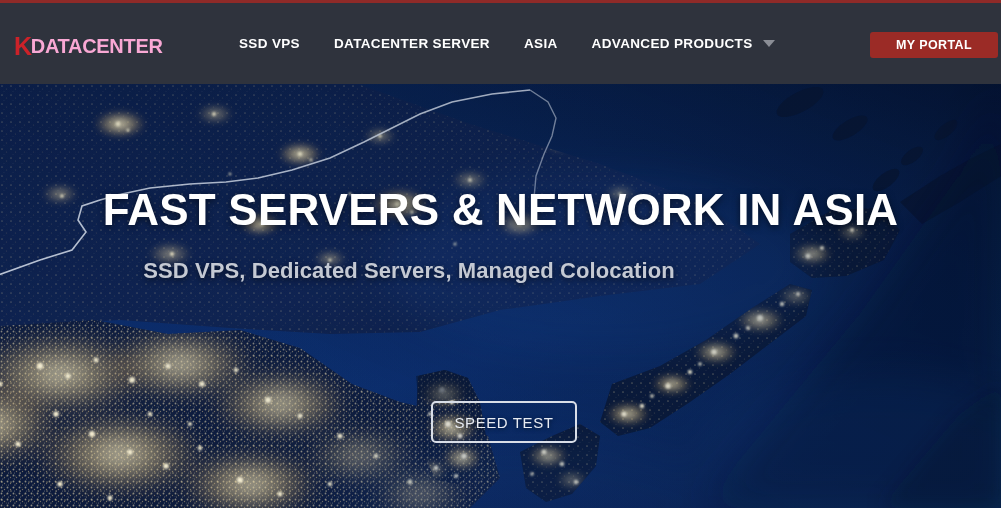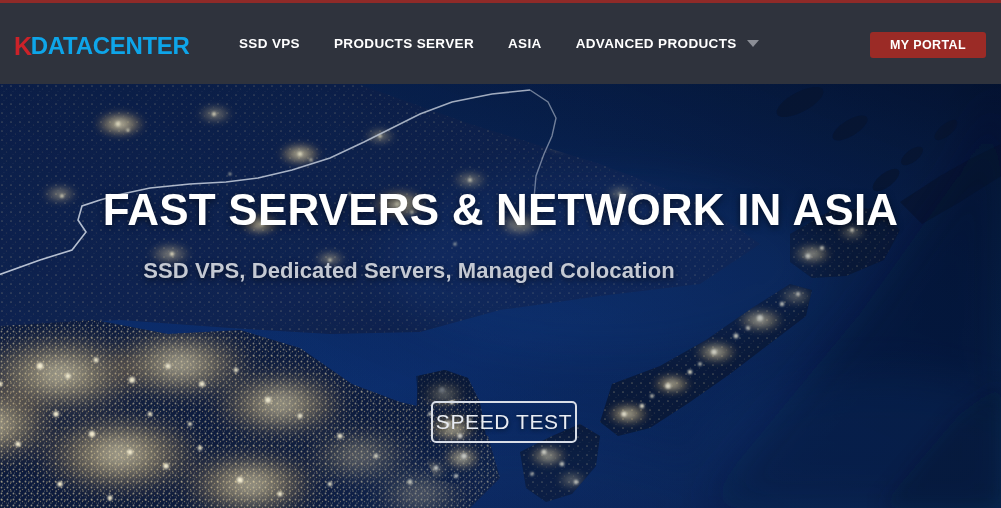--- a/index.html
+++ b/index.html
@@ -37,22 +37,22 @@
   }
   .logo-k {
     color:#cc2229;
     font-size:25px;
     font-weight:bold;
     line-height:1;
     display:inline-block;
     margin-right:-1px;
   }
   .logo-rest {
-    color:#0ea5e9;
-    font-size:24px;
+    color:#f9a8d4;
+    font-size:20px;
     font-weight:bold;
     line-height:1;
   }
 
   
   .main-nav {
     position:absolute;
     left:232px; top:0;
     height:81px;
     display:flex; align-items:center;
@@ -75,21 +75,21 @@
     margin-left:10px;
     width:0; height:0;
     border-left:6px solid transparent;
     border-right:6px solid transparent;
     border-top:7px solid #8b8e96;
   }
 
   .portal-btn {
     position:absolute;
     left:870px; top:29px;
-    width:116px; height:26px;
+    width:128px; height:26px;
     background:#9b2b26;
     border-radius:3px;
     color:#ffffff;
     font-size:12.5px;
     font-weight:bold;
     letter-spacing:0.4px;
     display:flex; align-items:center; justify-content:center;
     cursor:pointer;
     border:none;
     font-family:"Liberation Sans", sans-serif;
@@ -136,21 +136,21 @@
     padding-left:9px;
   }
   .speed-test-btn {
     position:absolute;
     top:317px; left:431px;
     width:146px; height:42px;
     background:transparent;
     border:2px solid #d9dee8;
     border-radius:5px;
     color:#e8ecf3;
-    font-size:21px;
+    font-size:15px;
     font-weight:normal;
     letter-spacing:0.6px;
     display:flex; align-items:center; justify-content:center;
     cursor:pointer;
     font-family:"Liberation Sans", sans-serif;
     text-shadow:0 1px 4px rgba(0,0,0,0.6);
   }
 </style>
 </head>
 <body>
@@ -162,21 +162,21 @@
   <div class="logo">
     <span class="logo-k">K</span>
       <span class="logo-rest">DATACENTER</span>
   </div>
 
   <nav class="main-nav">
     <div class="nav-item">
       <span>SSD VPS</span>
     </div>
     <div class="nav-item">
-      <span>PRODUCTS SERVER</span>
+      <span>DATACENTER SERVER</span>
     </div>
     <div class="nav-item">
       <span>ASIA</span>
     </div>
     <div class="nav-item">
       <span>ADVANCED PRODUCTS</span>
       <span class="caret"></span>
     </div>
   </nav>
 

